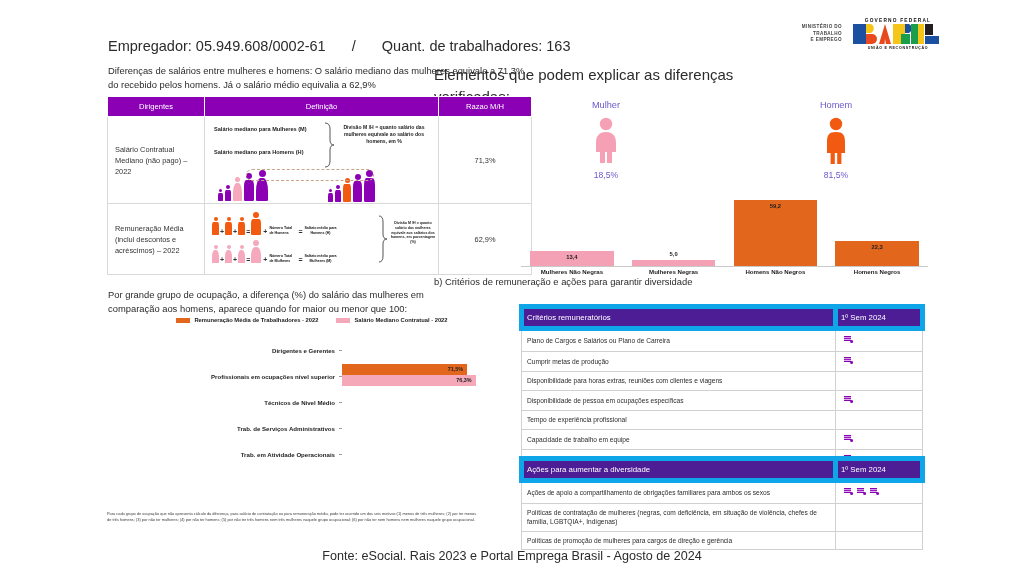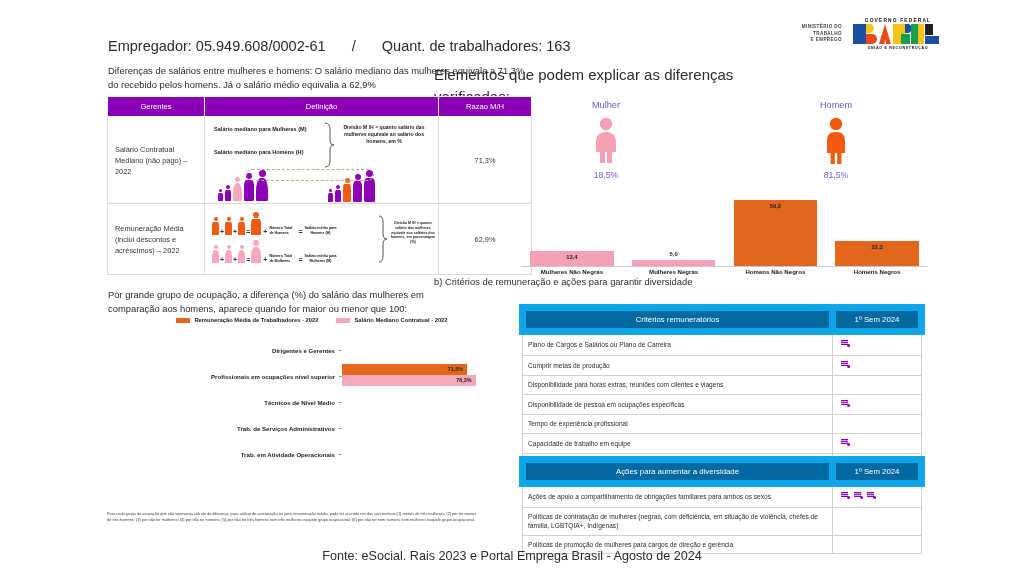--- a/index.html
+++ b/index.html
@@ -74,21 +74,21 @@
   .occrows{position:absolute;left:0;top:22px;width:410px;}
   .occrow{display:flex;align-items:center;height:26px;}
   .occlbl{width:228px;text-align:right;font-size:6.1px;font-weight:bold;color:#1b1b1b;padding-right:4px;}
   .occtick{width:3px;height:1px;background:#9a9a9a;}
   .occbars{flex:1;position:relative;height:26px;}
   .obar{position:relative;height:11px;}
   .obar span{position:absolute;right:4px;top:2px;font-size:5.4px;font-weight:bold;color:#222;}
 
   
   .rt{position:absolute;left:519px;width:406px;border-collapse:collapse;table-layout:fixed;}
-  .rt th{background:#0369a1;color:#fff;font-weight:400;font-size:7.8px;padding:4px 3px;text-align:center;border:7px solid #0ea5e9;}
+  .rt th{background:#4c1d95;color:#fff;font-weight:400;font-size:7.8px;padding:4px 3px;text-align:left;border:5px solid #0ea5e9;}
   .rt td{border:1px solid #d0d0d0;font-size:6.6px;color:#2b2b2b;padding:4px 5px;line-height:1.45;}
   .rt td.mark{width:76px;text-align:left;padding-left:8px;}
   .rt th.hsem{width:76px;}
   .chk{display:inline-block;margin-right:2px;}
 
   
   .note{position:absolute;left:107px;top:511px;width:374px;font-size:3.9px;line-height:1.5;color:#3a3a3a;}
   .source{position:absolute;left:0;right:0;top:549px;text-align:center;font-size:12.6px;color:#2b2b2b;}
 </style>
 </head>
@@ -130,21 +130,21 @@
       <div class="gov-bot">UNIÃO E RECONSTRUÇÃO</div>
     </div>
   </div>
 
   <div class="intro-left">Diferenças de salários entre mulheres e homens: O salário mediano das mulheres equivale a 71,3% do recebido pelos homens. Já o salário médio equivalia a 62,9%</div>
   <div class="intro-right">Elementos que podem explicar as diferenças verificadas:</div>
 
   <table class="tbl">
     <thead>
       <tr>
-        <th class="c-ind">Gerentes</th>
+        <th class="c-ind">Dirigentes</th>
         <th class="c-def">Definição</th>
         <th class="c-raz">Razao M/H</th>
       </tr>
     </thead>
     <tbody>
       <tr>
         <td class="c-ind">Salário Contratual Mediano (não pago) – 2022</td>
         <td class="c-def">
           <div class="defbox" style="height:80px;">
             <div class="dl" style="position:absolute;left:6px;top:6px;">Salário mediano para Mulheres (M)</div>

